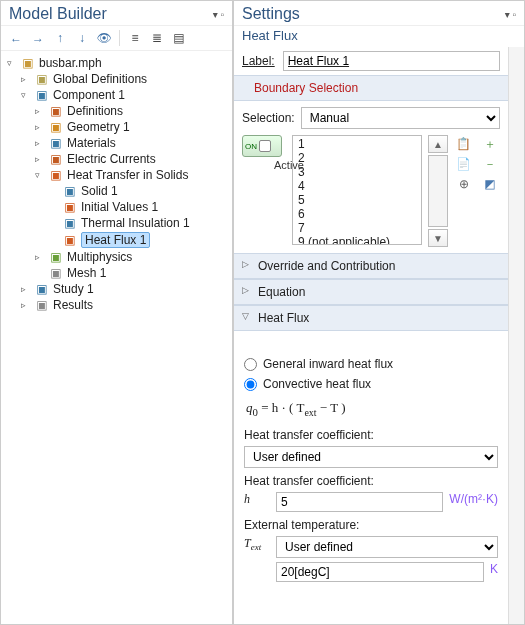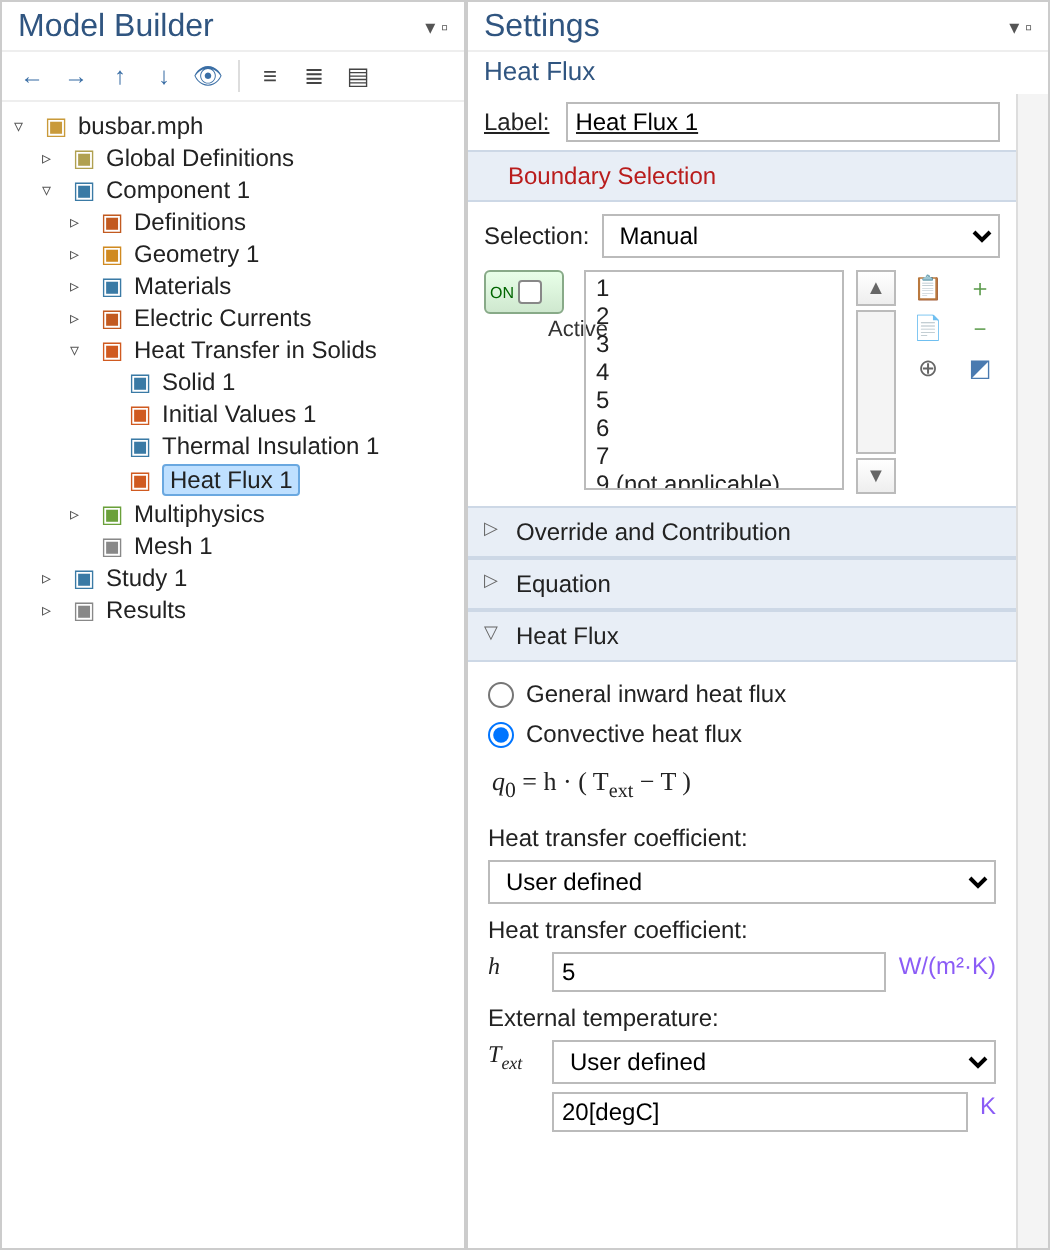--- a/index.html
+++ b/index.html
@@ -140,21 +140,21 @@
     border:1px solid #bbb;
     background:linear-gradient(#fff,#eee);
     display:flex; align-items:center; justify-content:center;
     font-size:10px; color:#666; cursor:pointer;
   }
   .btn-col .ic {
     width:20px; height:18px;
     display:flex; align-items:center; justify-content:center;
     font-size:12px; cursor:pointer; color:#c77b12;
   }
-  .hf-body { padding: 6px 10px; }
+  .hf-body { padding: 6px 10px; margin-top: 17px; }
   .radio-row { display:flex; align-items:center; gap:6px; padding:3px 0;}
   .radio-row input { margin:0; }
   .formula { font-family: 'Cambria Math','Times New Roman',serif; font-size:13px; padding:6px 2px;}
   .sublabel { padding: 4px 0 2px 0; }
   .input-row { display:flex; align-items:flex-start; gap:6px; padding:2px 0;}
   .input-row .sym { width:26px; font-style:italic; font-family:'Cambria Math','Times New Roman',serif;}
   .unit { color:#8b5cf6; font-size:12px;}
   .small-scroll { width:16px; background:#f4f4f4; border-left:1px solid #ddd;}
 </style>
 </head>

